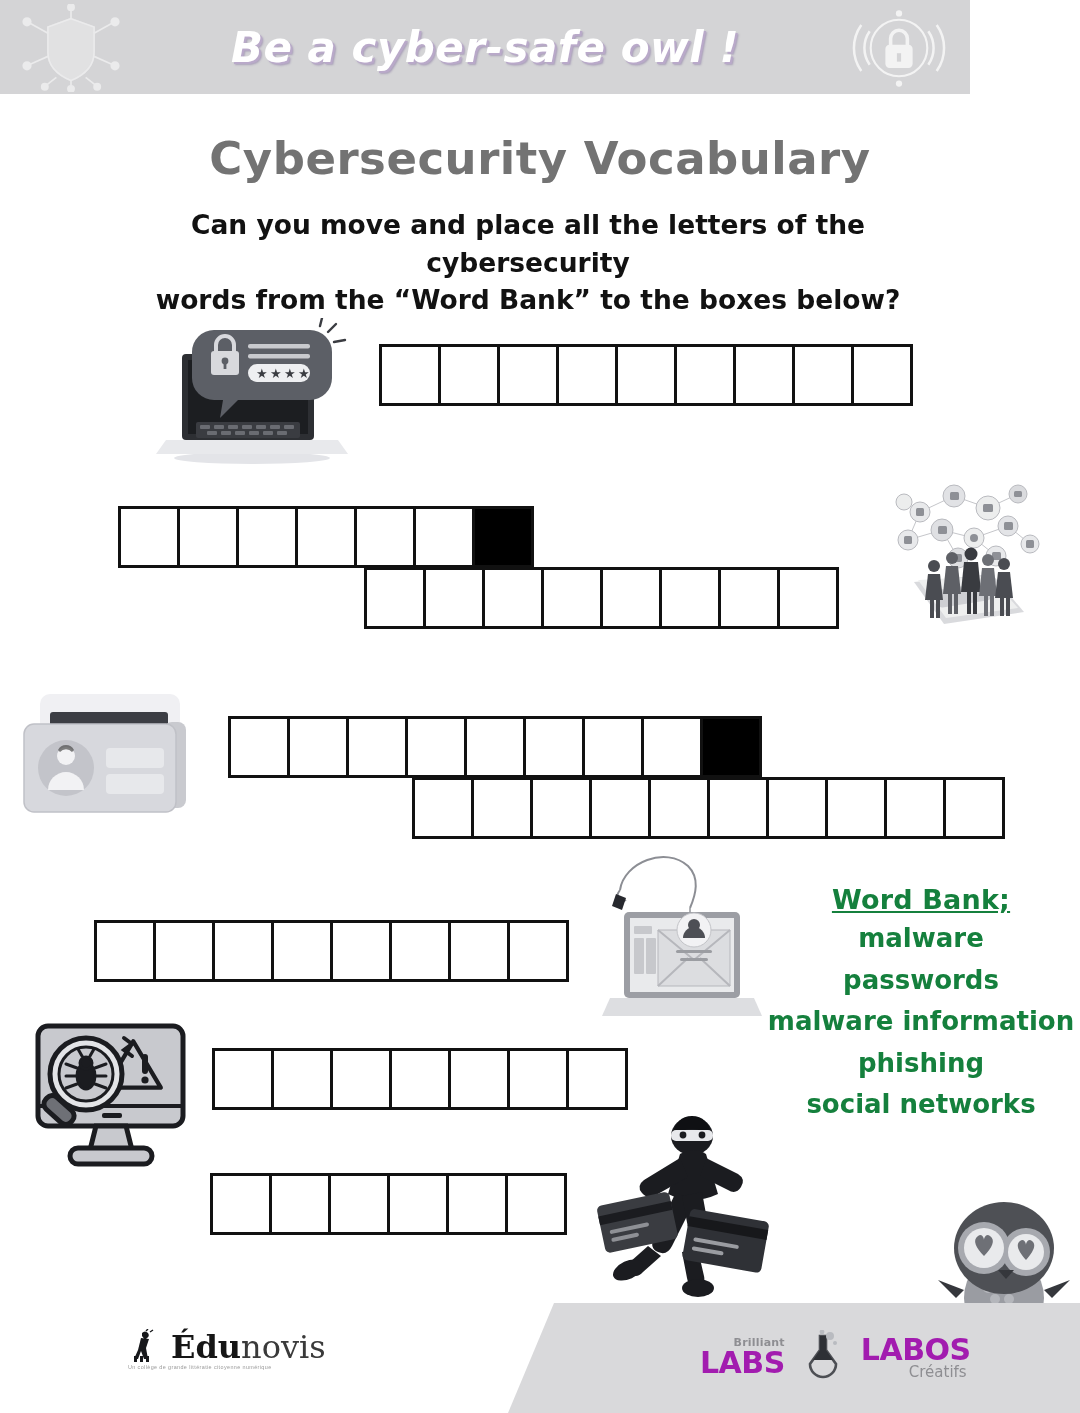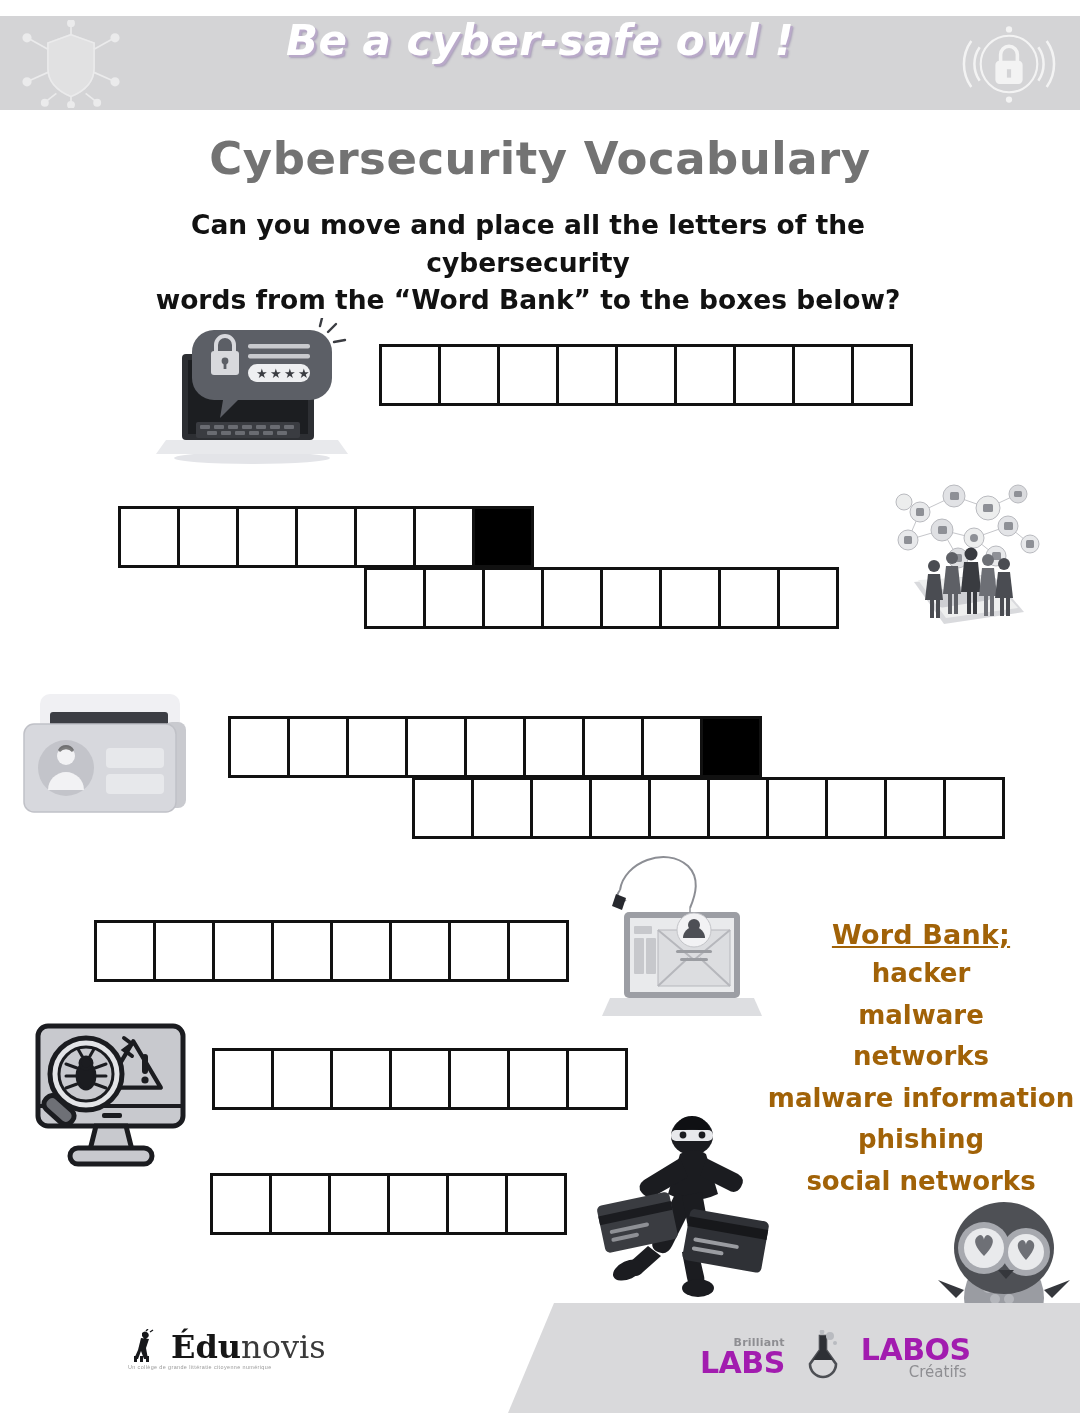--- a/index.html
+++ b/index.html
@@ -10,24 +10,25 @@
     height: 1413px;
     background: #ffffff;
     font-family: "Liberation Sans", sans-serif;
     position: relative;
     overflow: hidden;
   }
 
   
   .banner {
     position: absolute;
-    left: 0; top: 16px;
-    width: 1080px; height: 94px;
+    left: 0; top: 0;
+    width: 970px; height: 94px;
     background: #d4d4d6;
     display: flex;
+    align-items: center;
     justify-content: center;
   }
   .banner-title {
     font-family: "DejaVu Sans", sans-serif;
     font-size: 42px;
     font-weight: bold;
     font-style: italic;
     color: #ffffff;
     letter-spacing: 0.5px;
     text-shadow: 2px 2px 0 #b9a9c9, 3px 3px 2px rgba(120,100,150,0.45);
@@ -94,22 +95,21 @@
   #row-malware        { left: 212px; top: 1048px;}
   #row-hacker         { left: 210px; top: 1173px;}
 
   
   .word-bank {
     position: absolute;
     left: 762px; top: 884px;
     width: 318px;
     text-align: center;
     font-family: "DejaVu Sans", sans-serif;
-    color: #a16207;
-    margin-top: 35px;
+    color: #15803d;
   }
   .word-bank-title {
     font-size: 27px;
     font-weight: bold;
     text-decoration: underline;
     margin-bottom: 3px;
     letter-spacing: 0.2px;
   }
   .word-bank-item {
     font-size: 26px;
@@ -588,23 +588,22 @@
     <div class="cell"></div>
     <div class="cell"></div>
     <div class="cell"></div>
     <div class="cell"></div>
     <div class="cell"></div>
     <div class="cell"></div>
   </div>
 
 <div class="word-bank">
   <div class="word-bank-title">Word Bank;</div>
-  <div class="word-bank-item">hacker</div>
   <div class="word-bank-item">malware</div>
-  <div class="word-bank-item">networks</div>
+  <div class="word-bank-item">passwords</div>
   <div class="word-bank-item">malware information</div>
   <div class="word-bank-item">phishing</div>
   <div class="word-bank-item">social networks</div>
 </div>
 
 <div class="footer-band"></div>
 
 <div class="edunovis">
   <svg width="34" height="34" viewBox="0 0 34 34">
     <g fill="#17181b">

